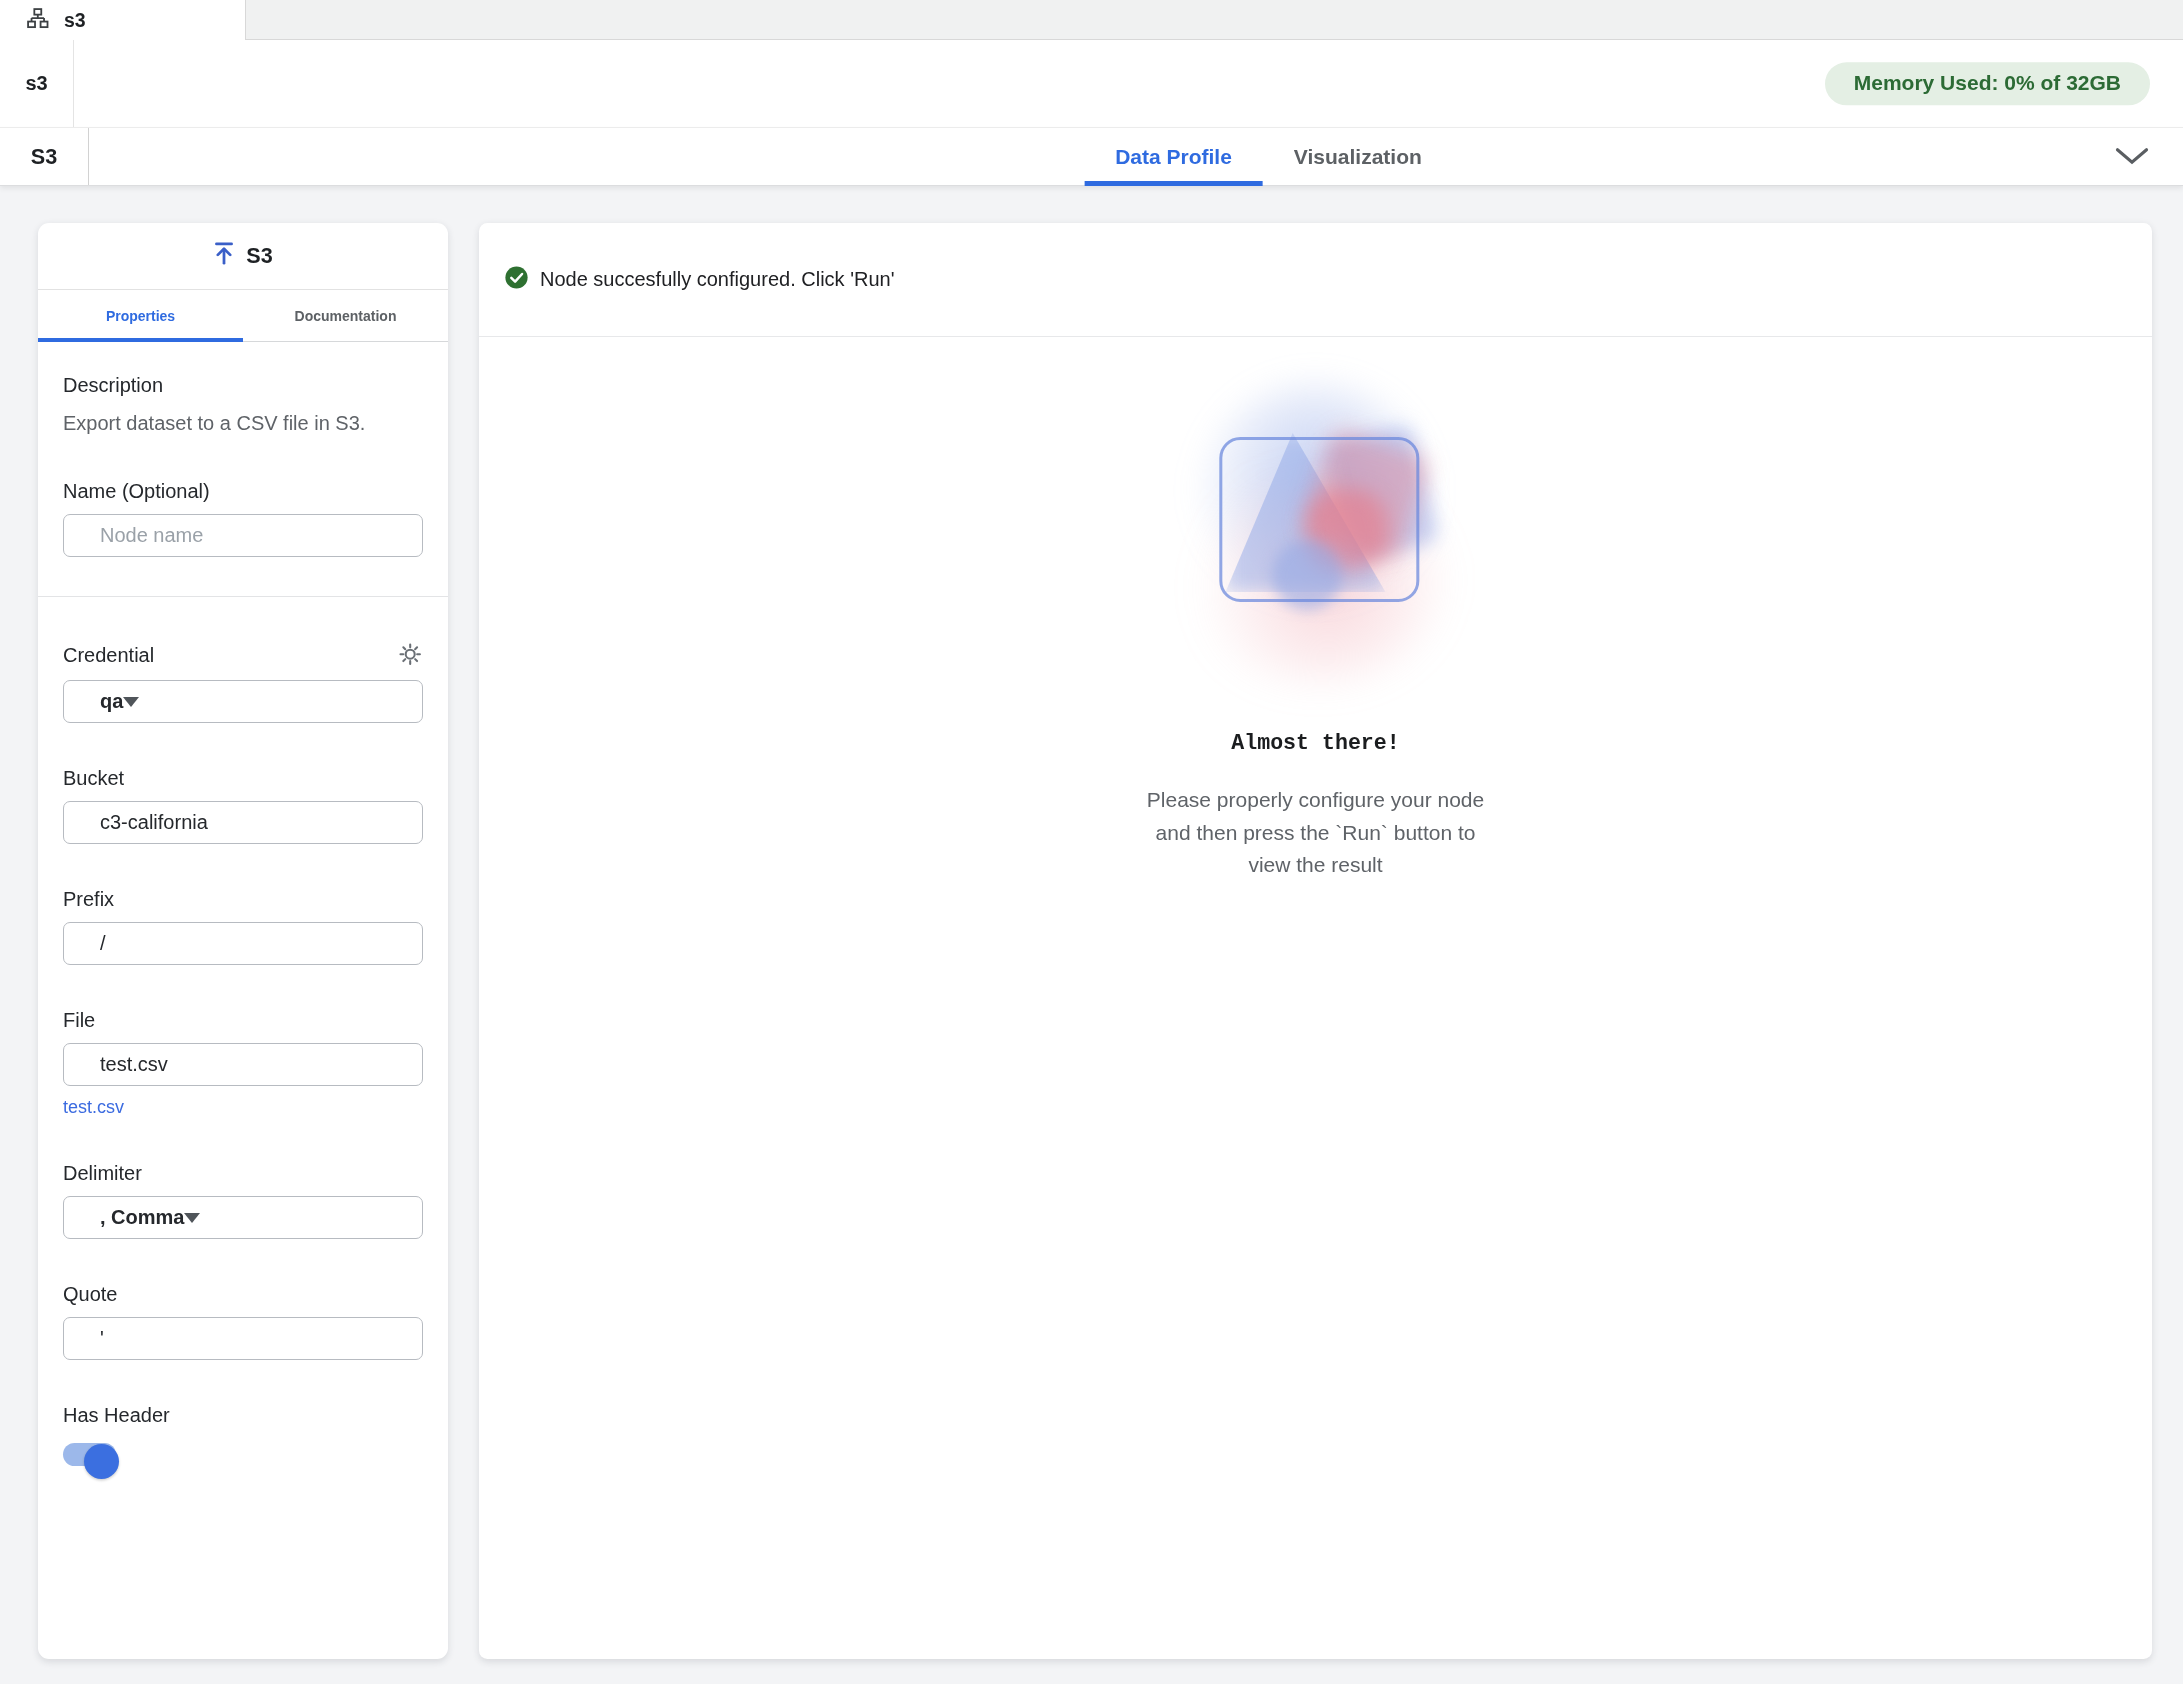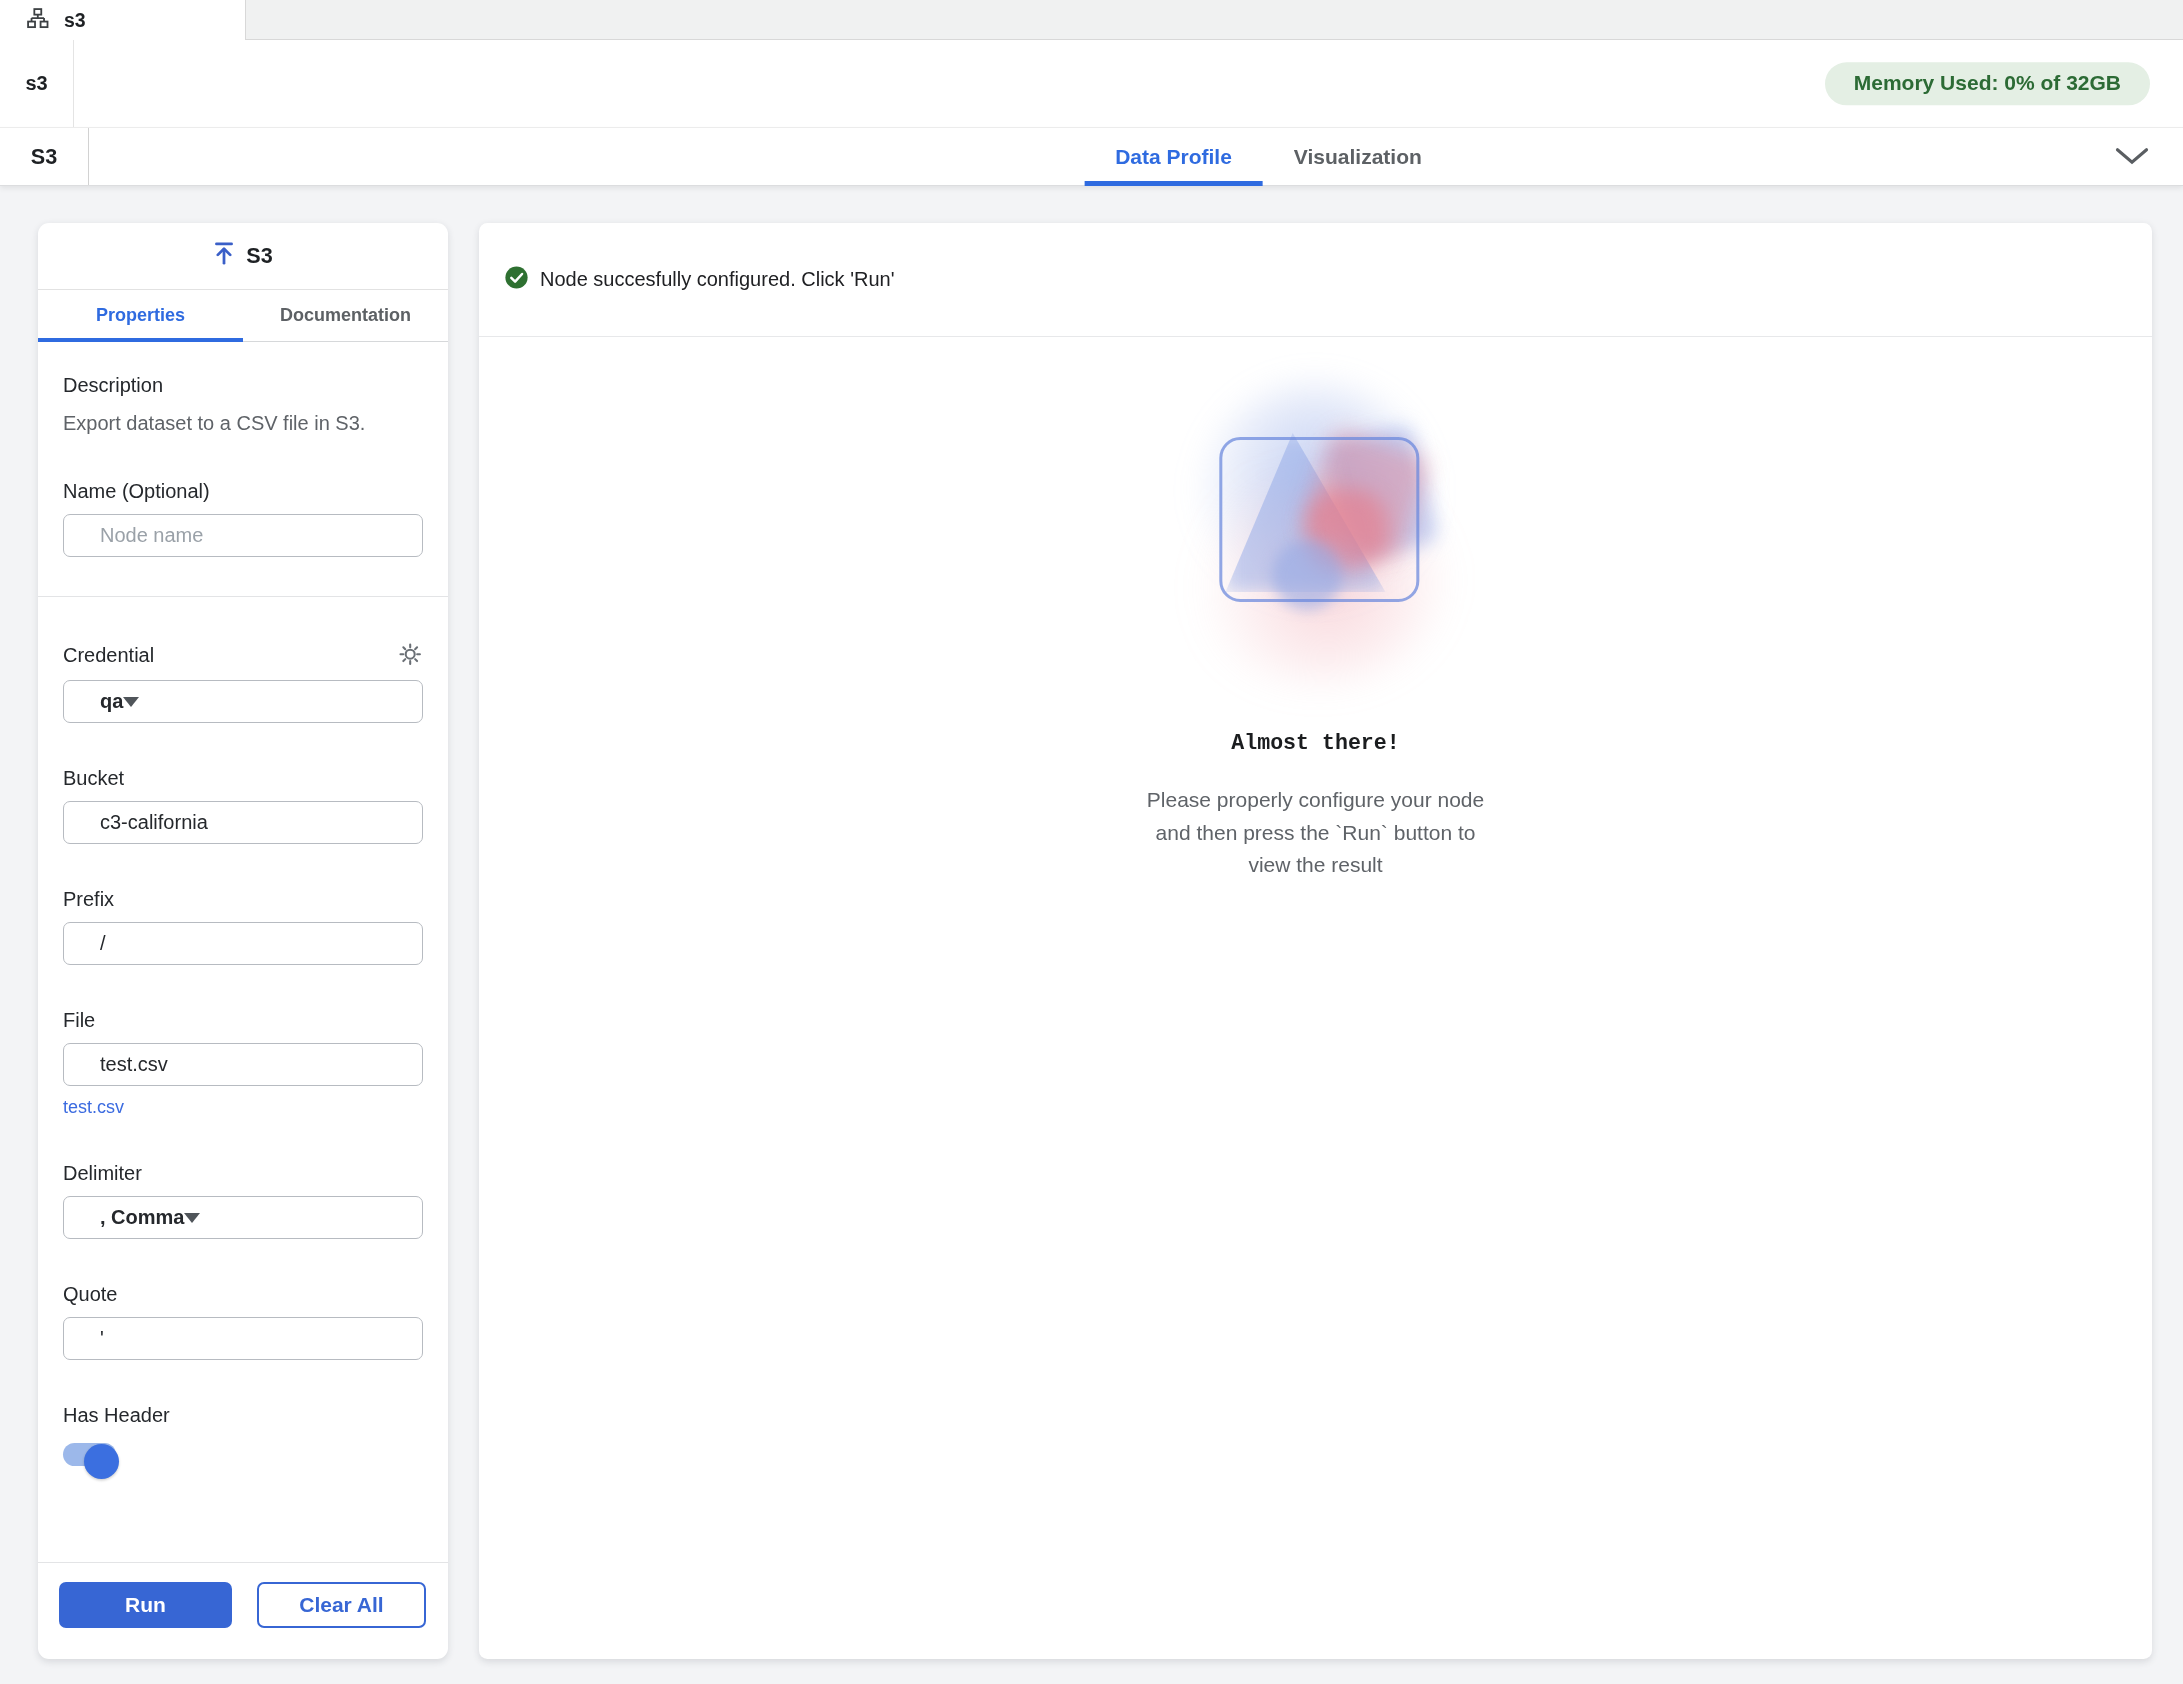--- a/index.html
+++ b/index.html
@@ -52,21 +52,21 @@
   .card { background:#fff; border-radius:11px; box-shadow:0 2.1px 7px rgba(40,50,60,.13); }
   
   .side-panel { width:410px; height:1436px; display:flex; flex-direction:column; }
   .panel-header {
     height:67px; display:flex; align-items:center; justify-content:center; gap:11px;
     font-size:21.6px; font-weight:700; color:#1e2124; border-bottom:1.4px solid #e2e2e2;
   }
   .panel-tabs { display:flex; border-bottom:1.4px solid #d6d8da; }
   .ptab {
     flex:1; height:51px; display:flex; align-items:center; justify-content:center;
-    font-size:18px; font-weight:600; color:#5d6165; position:relative; cursor:pointer;
+    font-size:14px; font-weight:600; color:#5d6165; position:relative; cursor:pointer;
   }
   .ptab.active { color:#2f6be0; }
   .ptab.active::after { content:""; position:absolute; left:0; right:0; bottom:-1.4px; height:4.9px; background:#2f6be0; }
   .panel-body { flex:1; padding:21px 25px 0; display:flex; flex-direction:column; }
   .f-label { font-size:20px; font-weight:500; color:#25282c; }
   .desc-text { margin-top:12.5px; font-size:20px; color:#5f6368; line-height:1.35; }
   .mt-lg { margin-top:43px; }
   .mt-md { margin-top:44px; }
   .text-input, .select-box {
     margin-top:11px; width:100%; height:43px; border:1.4px solid #b7bbc1; border-radius:7px;
@@ -212,24 +212,20 @@
 
         <div class="f-label mt-md">Quote</div>
         <input class="text-input" type="text" value="'" style="">
 
         <div class="f-label mt-md">Has Header</div>
         <div class="toggle" role="switch" aria-checked="true">
           <div class="knob"></div>
         </div>
       </div>
 
-      <div class="panel-footer">
-        <button class="btn btn-run">Run</button>
-        <button class="btn btn-clear">Clear All</button>
-      </div>
     </aside>
 
     <main class="card main-panel">
       <div class="status-row">
         <span>
           <svg width="25" height="25" viewBox="0 0 36 36">
             <circle cx="18" cy="18" r="16" fill="#2e7031"></circle>
             <path d="M10.5 18.5 L16 24 L26 13" fill="none" stroke="#fff" stroke-width="3.6" stroke-linecap="round" stroke-linejoin="round"></path>
           </svg>
         </span>

